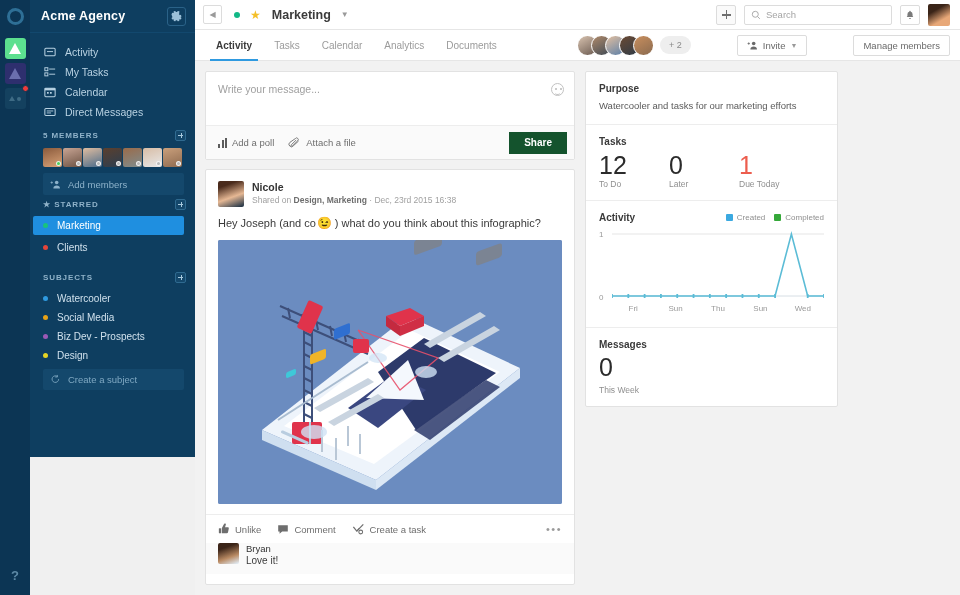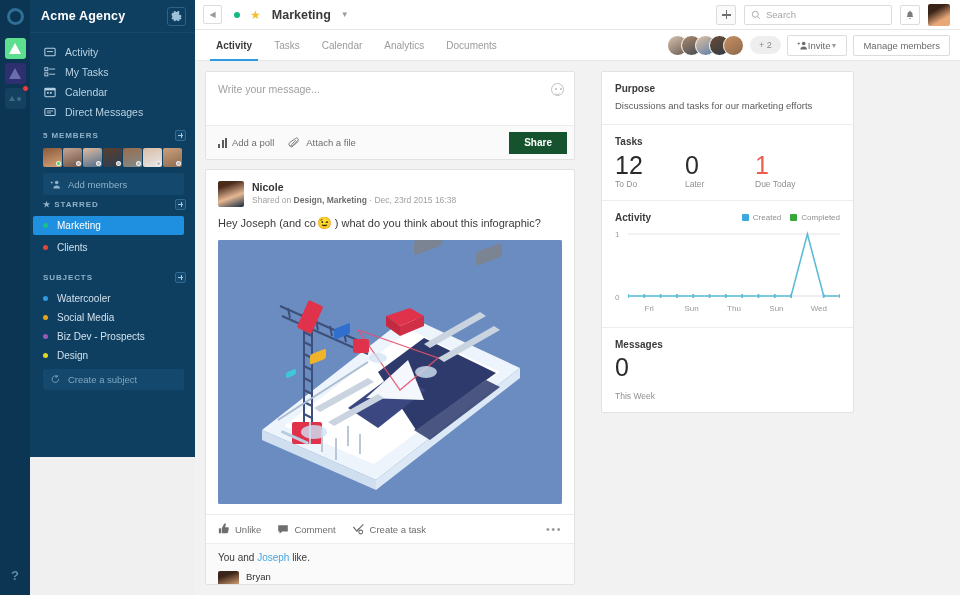--- a/index.html
+++ b/index.html
@@ -184,25 +184,25 @@
     width: 21px; height: 21px; border-radius: 50%; border: 1.5px solid #fff;
     margin-left: -7px; overflow: hidden;
   }
   .av-stack .a:first-child { margin-left: 0; }
   .plus-pill {
     height: 18px; padding: 0 9px; border-radius: 9px; background: #eeeeee;
     display: flex; align-items: center; font-size: 9px; color: #8a8a8a;
   }
   .btn-outline {
     height: 21px; padding: 0 9px; border: 1px solid #dcdcdc; border-radius: 2px;
-    background: #fff; display: flex; align-items: center; 
-    font-size: 9.5px; color: #6a6a6a;
-  }
-
-  .content { flex: 1; display: flex; padding: 10px; gap: 26px; overflow: hidden; }
+    background: #fff; display: flex; align-items: center; gap: 5px;
+    font-size: 9.5px; color: #6a6a6a; margin-left: 40px;
+  }
+
+  .content { flex: 1; display: flex; padding: 10px; gap: 10px; overflow: hidden; }
   .feed { width: 370px; flex: 0 0 370px; display: flex; flex-direction: column; gap: 9px; }
 
   .composer { background: #fff; border: 1px solid #e2e2e2; border-radius: 2px; }
   .composer-top { height: 53px; display: flex; align-items: flex-start; padding: 11px 10px 0 12px; }
   .composer-ph { flex: 1; font-size: 10.5px; color: #9f9f9f; }
   .smiley { width: 13px; height: 13px; border-radius: 50%; border: 1px solid #c2c2c2; position: relative; }
   .smiley::before {
     content: ""; position: absolute; left: 3px; top: 4px; width: 1.5px; height: 1.5px;
     border-radius: 50%; background: #c2c2c2; box-shadow: 5px 0 0 #c2c2c2;
   }
@@ -268,21 +268,21 @@
   .lg { display: flex; align-items: center; gap: 4px; font-size: 8px; color: #8f8f8f; }
   .lg .sw { width: 7px; height: 7px; border-radius: 1px; }
   .chart-wrap { position: relative; height: 86px; margin-top: 7px; padding-left: 13px; }
   .yl { position: absolute; left: 0; font-size: 8px; color: #9a9a9a; }
   .yl.top { top: 0; }
   .yl.bot { bottom: 14px; }
   .chart-svg { width: 100%; height: 72px; display: block; }
   .xaxis { display: flex; font-size: 8px; color: #9a9a9a; margin-top: 2px; }
   .xaxis span { flex: 1; text-align: center; }
   .msg-num { font-size: 25px; color: #2b2b2b; line-height: 1.1; margin-top: 4px; }
-  .msg-lab { font-size: 8.5px; color: #8f8f8f; margin-top: 9px; }
+  .msg-lab { font-size: 8.5px; color: #8f8f8f; margin-top: 3px; }
 </style>
 </head>
 <body>
 
 <div class="app">
 
   <div class="rail">
     <div class="rail-logo">
       <div class="ring"></div>
     </div>
@@ -626,41 +626,38 @@
                   <path d="M1 4.5L5 9.5L12.6 1.6" fill="none" stroke="#6e6e6e" stroke-width="1.4"></path>
                   <path d="M5 9.5L8.2 6" fill="none" stroke="#6e6e6e" stroke-width="1.4"></path>
                   <circle cx="9.6" cy="10.5" r="2.2" fill="none" stroke="#6e6e6e" stroke-width="1.2"></circle>
                 </svg>
               <span>Create a task</span>
             </div>
             <div class="pa-spacer"></div>
             <div class="dots">•••</div>
           </div>
 
-          <div class="likes">
-            <span>You  and </span><a>Joseph</a><span> like.</span>
-          </div>
 
           <div class="comment-row">
             <div class="c-av" style="background:linear-gradient(160deg,#3b2418 25%,#b98a63 65%,#dfe6ec 95%)"></div>
             <div>
               <div class="c-name">Bryan</div>
               <div class="c-text">Love it!</div>
 
             </div>
           </div>
         </div>
       </div>
 
       <div class="rightcol">
         <div class="rpanel">
 
           <div class="rp-sec">
             <div class="rp-title">Purpose</div>
-            <div class="rp-body">Discussions and tasks for our marketing efforts</div>
+            <div class="rp-body">Watercooler and tasks for our marketing efforts</div>
           </div>
 
           <div class="rp-sec">
             <div class="rp-title">Tasks</div>
             <div class="stats">
               <div class="stat">
                 <div class="num">12</div>
                 <div class="lab">To Do</div>
               </div>
               <div class="stat">

